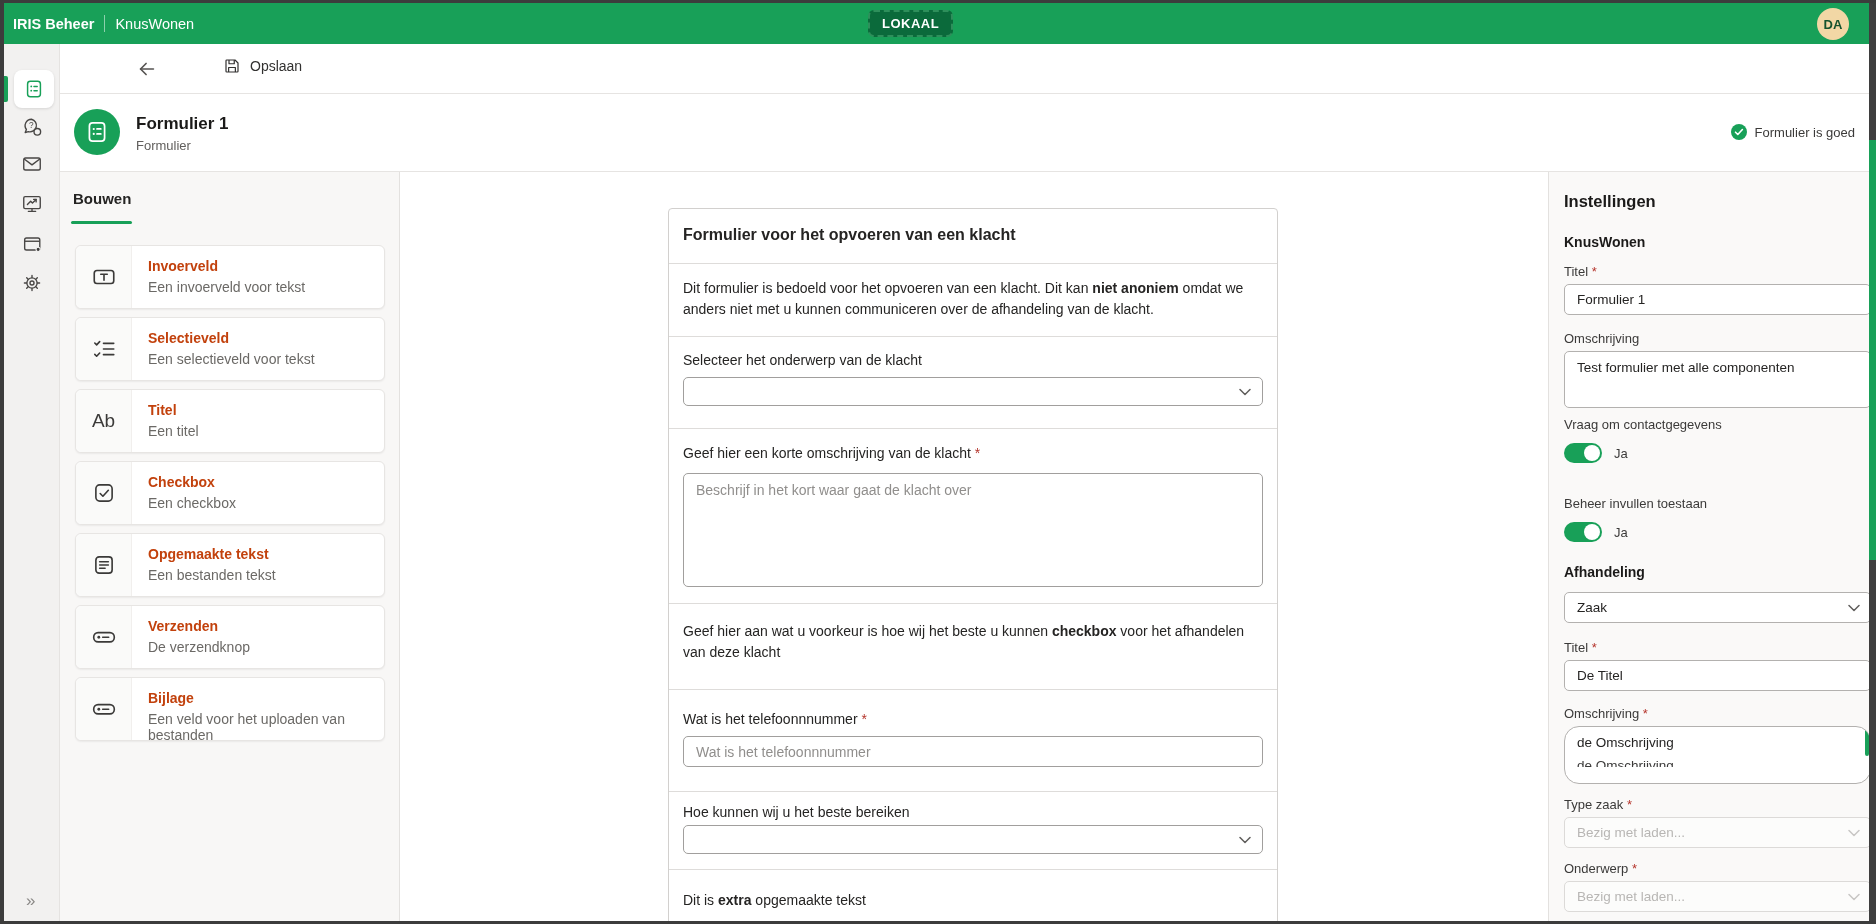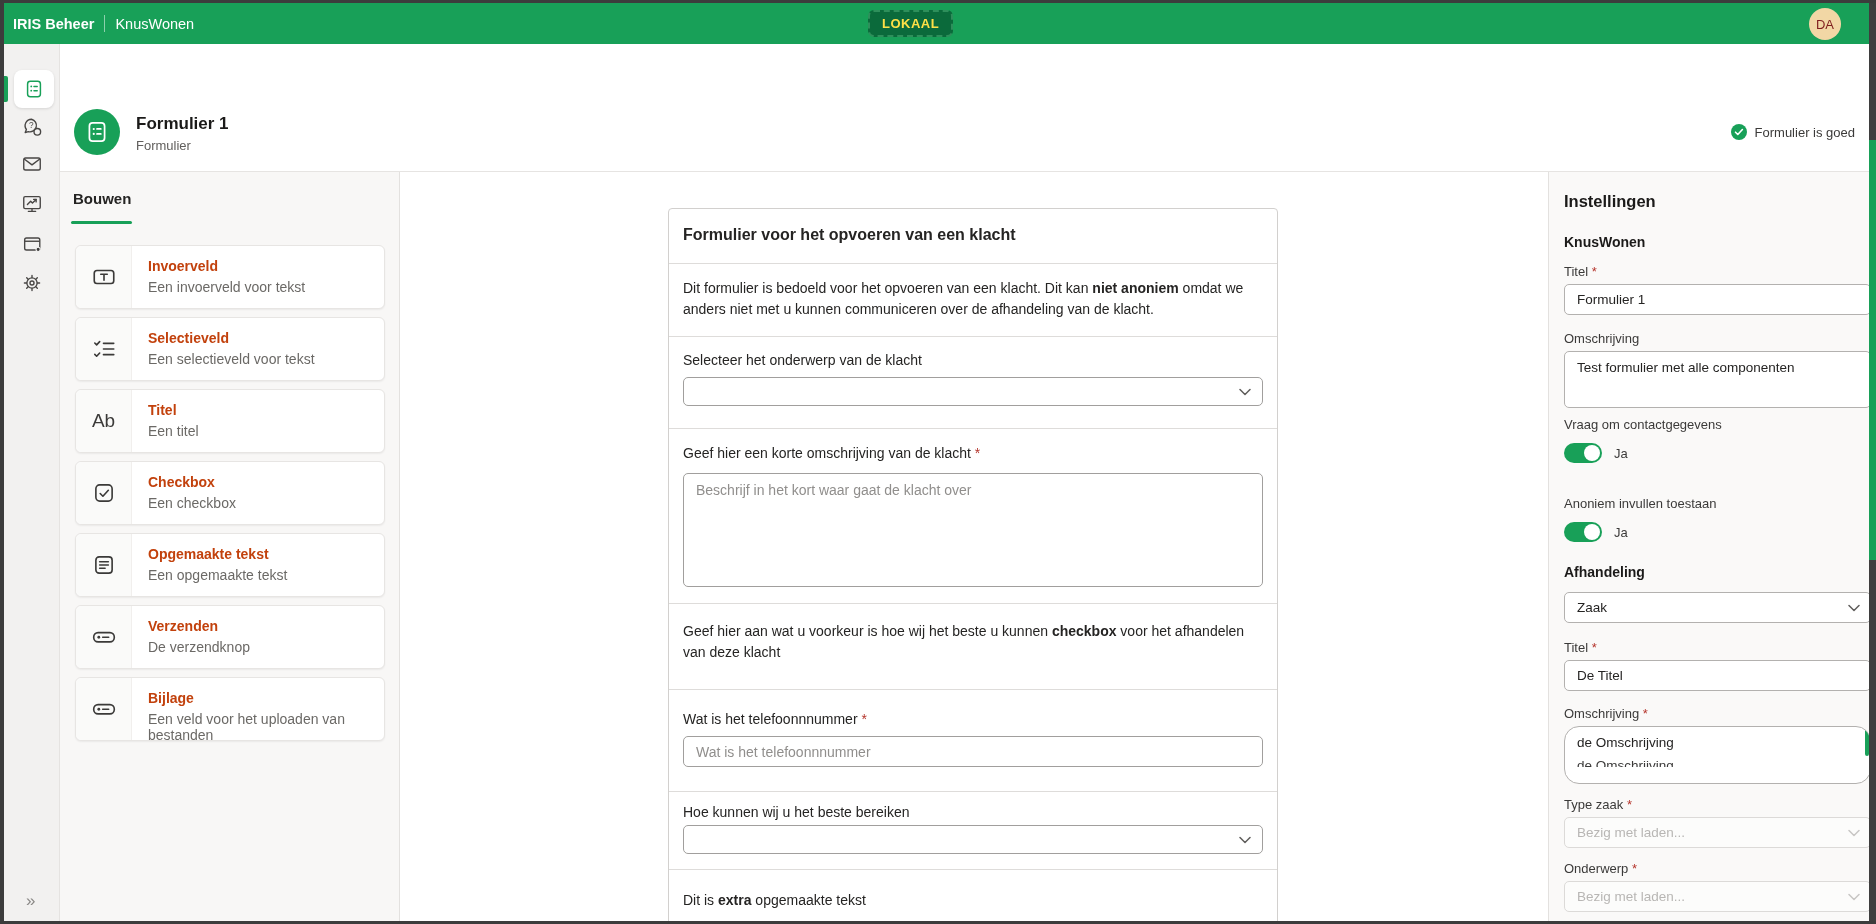--- a/index.html
+++ b/index.html
@@ -14,24 +14,24 @@
   .win-scroll-thumb{position:absolute;left:0;top:140px;width:7px;height:420px;background:#18A058;}
 
   
   .topbar{position:absolute;left:4px;top:3px;width:1865px;height:41px;background:#18A058;
           display:flex;align-items:center;color:#fff;}
   .brand{display:flex;align-items:center;padding-left:9px;}
   .brand .app{font-weight:bold;font-size:14.5px;}
   .brand .sep{width:1px;height:17px;background:rgba(255,255,255,.5);margin:0 10px;}
   .brand .tenant{font-size:14.5px;}
   .env-badge{position:absolute;left:864px;top:7px;height:27px;background:#0B6A3B;
-             border:2px dashed #2E8F5B;border-radius:6px;color:#fde047;font-weight:bold;
+             border:2px dashed #2E8F5B;border-radius:6px;color:#ffffff;font-weight:bold;
              font-size:13px;display:flex;align-items:center;padding:0 12px;letter-spacing:.5px;}
-  .avatar{position:absolute;right:28px;top:5px;width:32px;height:32px;border-radius:50%;
-          background:#F2D7A5;color:#7f1d1d;font-weight:normal;font-size:13px;
+  .avatar{position:absolute;right:20px;top:5px;width:32px;height:32px;border-radius:50%;
+          background:#F2D7A5;color:#14532d;font-weight:bold;font-size:13px;
           display:flex;align-items:center;justify-content:center;cursor:pointer;}
 
   
   .toolbar{position:absolute;left:60px;top:44px;width:1809px;height:50px;background:#fff;
            border-bottom:1px solid #e6e4e2;}
   .back-btn{position:absolute;left:76px;top:14px;width:22px;height:22px;cursor:pointer;}
   .save-btn{position:absolute;left:163px;top:13px;display:flex;align-items:center;gap:9px;
             cursor:pointer;color:#323130;font-size:14px;}
 
   
@@ -125,20 +125,40 @@
   <header class="topbar">
     <div class="brand">
       <span class="app">IRIS Beheer</span>
       <span class="sep"></span>
       <span class="tenant">KnusWonen</span>
     </div>
     <div class="env-badge">LOKAAL</div>
     <div class="avatar">DA</div>
   </header>
 
+  <div class="toolbar">
+    <div class="back-btn">
+      <span>
+        <svg width="22" height="22" viewBox="0 0 24 24" fill="none" stroke="#555351" stroke-width="1.8" stroke-linecap="round" stroke-linejoin="round">
+            <path d="M19 12H5"></path>
+            <path d="M11 18l-6-6 6-6"></path>
+          </svg>
+      </span>
+    </div>
+    <div class="save-btn">
+      <span>
+        <svg width="18" height="18" viewBox="0 0 24 24" fill="none" stroke="#323130" stroke-width="1.6" stroke-linejoin="round">
+            <path d="M5 4h11l4 4v11a1 1 0 0 1-1 1H5a1 1 0 0 1-1-1V5a1 1 0 0 1 1-1z"></path>
+            <path d="M8 4v5h7V4"></path>
+            <path d="M7.5 20v-6h9v6"></path>
+          </svg>
+      </span>
+      <span>Opslaan</span>
+    </div>
+  </div>
 
   <div class="pageheader">
     <div class="ph-circle">
       <span>
         <svg width="26" height="26" viewBox="0 0 24 24" fill="none" stroke="#fff" stroke-width="1.6" stroke-linecap="round">
             <rect x="5" y="3.5" width="14" height="17" rx="3"></rect>
             <circle cx="9" cy="9.2" r="1" fill="#fff" stroke="none"></circle>
             <path d="M12 9.2h3.5"></path>
             <circle cx="9" cy="13.8" r="1" fill="#fff" stroke="none"></circle>
             <path d="M12 13.8h3.5"></path>
@@ -268,21 +288,21 @@
     </div>
 
     <div class="comp-card" style="top:361px">
       <div class="comp-ic">
         <svg width="26" height="26" viewBox="0 0 24 24" fill="none" stroke="#3b3a39" stroke-width="1.5" stroke-linecap="round">
             <rect x="4.5" y="4.5" width="15" height="15" rx="3"></rect>
             <path d="M8 9h8M8 12h8M8 15h5"></path>
           </svg>
       </div>
       <div class="comp-title">Opgemaakte tekst</div>
-      <div class="comp-desc">Een opgemaakte tekst</div>
+      <div class="comp-desc">Een bestanden tekst</div>
     </div>
 
     <div class="comp-card" style="top:433px">
       <div class="comp-ic">
         <svg width="26" height="26" viewBox="0 0 24 24" fill="none" stroke="#3b3a39" stroke-width="1.5" stroke-linecap="round">
             <rect x="2.5" y="8" width="19" height="8.5" rx="4"></rect>
             <circle cx="7.2" cy="12.2" r="1.3" fill="#3b3a39" stroke="none"></circle>
             <path d="M10.8 12.2h5.5"></path>
           </svg>
       </div>
@@ -367,21 +387,21 @@
 
     <div class="set-label" style="top:159px">Omschrijving</div>
     <textarea class="set-ta" style="top: 179px;">Test formulier met alle componenten</textarea>
 
     <div class="set-label" style="top:245px">Vraag om contactgegevens</div>
     <div class="toggle" style="top:271px">
         <div class="knob"></div>
       </div>
     <div class="toggle-ja" style="top:274px">Ja</div>
 
-    <div class="set-label" style="top:324px">Anoniem invullen toestaan</div>
+    <div class="set-label" style="top:324px">Beheer invullen toestaan</div>
     <div class="toggle" style="top:350px">
         <div class="knob"></div>
       </div>
     <div class="toggle-ja" style="top:353px">Ja</div>
 
     <div class="set-h2" style="top:392px">Afhandeling</div>
 
     <div class="set-select" style="top:420px">
       <span>Zaak</span>
       <span class="chev">

